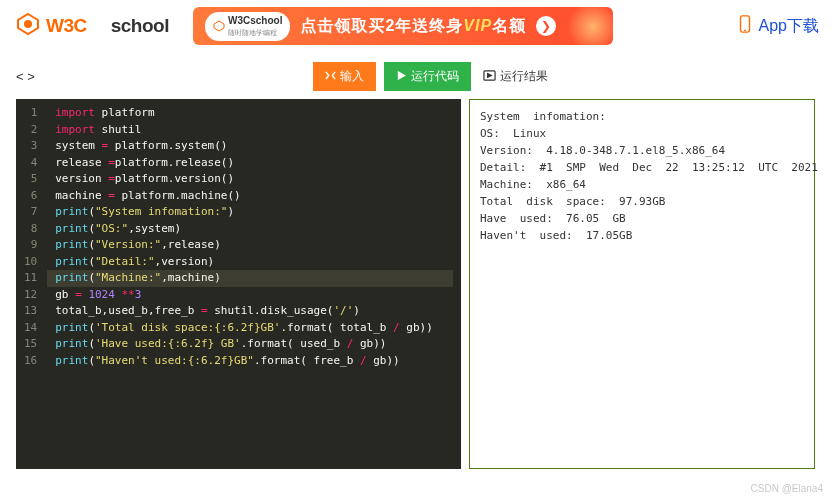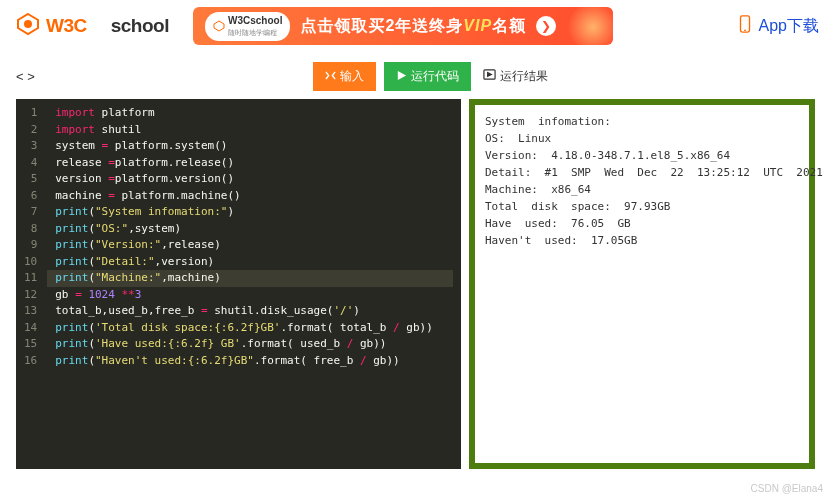--- a/index.html
+++ b/index.html
@@ -19,35 +19,35 @@
   .banner::after { content:""; position:absolute; right:-10px; top:-10px; width:60px; height:60px; background:radial-gradient(circle,#ffb36b 0%,transparent 60%); }
   .app-dl { margin-left: auto; display: flex; align-items: center; gap: 8px; font-size: 16px; color: #1d4ed8; cursor: pointer; }
   .app-dl svg { width: 12px; height: 18px; color: #ff6a00; }
   .toolbar { display: flex; align-items: center; padding: 10px 16px 8px; gap: 8px; }
   .tool-title { font-size: 13px; color: #333; display:flex; align-items:center; gap:2px;}
   .spacer { flex: 1; }
   .btn { display: inline-flex; align-items: center; gap: 4px; color: #fff; border: none; border-radius: 0; font-size: 12px; padding: 6px 12px; cursor: pointer; }
   .btn-orange { background: #ff7a1a; }
   .btn-green { background: #2fb24a; }
   .btn svg { width: 11px; height: 11px; }
-  .result-head { font-size: 12px; color: #333; padding-left: 4px; display:flex; align-items:flex-start; gap:4px; width:340px; }
+  .result-head { font-size: 12px; color: #333; padding-left: 4px; display:flex; align-items:flex-end; gap:4px; width:340px; }
   .result-head svg { width:13px; height:13px; }
   .workspace { display: flex; gap: 8px; padding: 0 16px; }
   .editor { width: 445px; height: 370px; background: #272822; display: flex; font-family: Consolas, Monaco, monospace; font-size: 11px; line-height: 1.5; }
   .gutter { background: #272822; color: #858575; text-align: right; padding: 6px 6px 6px 4px; user-select: none; }
   .gutter div { padding: 0 4px; }
   .code { padding: 6px 8px; color: #f8f8f2; white-space: pre; flex:1; overflow:hidden; }
   .code .line { min-height: 16.5px; }
   .code .line.hl { background: #3e3d32; margin-left:-8px; padding-left:8px; }
   .kw { color: #f92672; }
   .fn { color: #66d9ef; }
   .str { color: #e6db74; }
   .num { color: #ae81ff; }
   .op { color: #f92672; }
-  .output { width: 346px; height: 370px; border: 6px solid #4d7c0f; padding: 8px 10px; font-family: Consolas, Monaco, monospace; font-size: 11px; line-height: 1.55; color: #333; white-space: pre; }
+  .output { width: 346px; height: 370px; border: 1px solid #4d7c0f; padding: 8px 10px; font-family: Consolas, Monaco, monospace; font-size: 11px; line-height: 1.55; color: #333; white-space: pre; }
   .watermark { position: absolute; right: 12px; bottom: 6px; font-size: 10px; color: #c9c9c9; }
 </style>
 </head>
 <body>
 
 <div class="header">
   <div class="logo">
     <span>
       <svg class="logo-icon" viewBox="0 0 24 24" fill="none" stroke="currentColor" stroke-width="2">
           <polygon points="12,2 22,8 22,16 12,22 2,16 2,8"></polygon>

